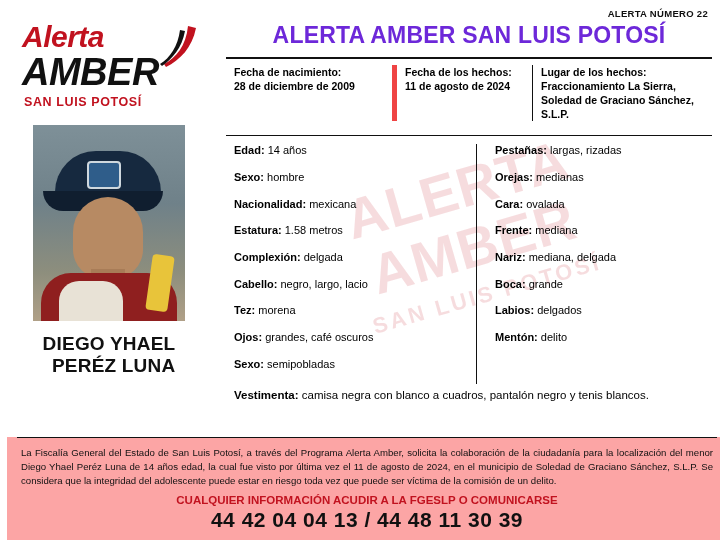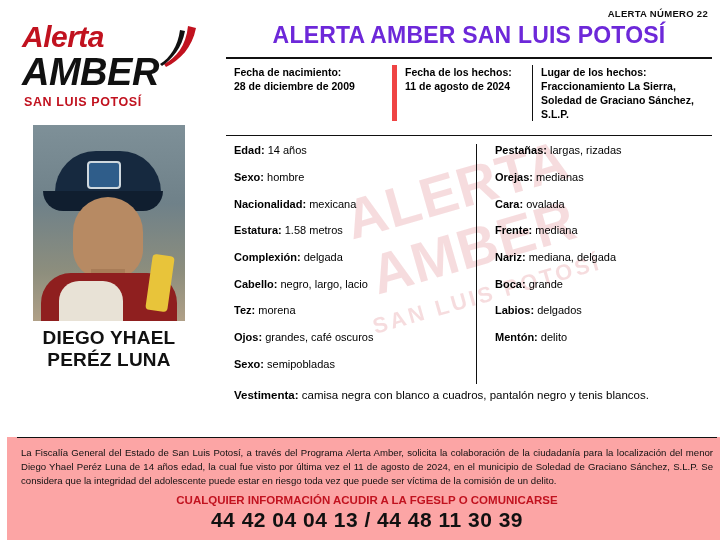--- a/index.html
+++ b/index.html
@@ -170,22 +170,22 @@
   .photo .object {
     position: absolute;
     right: 14px; bottom: 10px;
     width: 22px; height: 56px;
     background: #e8c43a;
     transform: rotate(8deg);
     border-radius: 4px;
   }
 
   .victim-name {
-    margin-top: 6px;
-    text-align: center;
+    margin-top: 12px;
+    text-align: right;
     font-size: 19px;
     font-weight: bold;
     line-height: 1.15;
     letter-spacing: 0.2px;
     color: #111;
   }
 
   
   .right-col {
     position: absolute;

